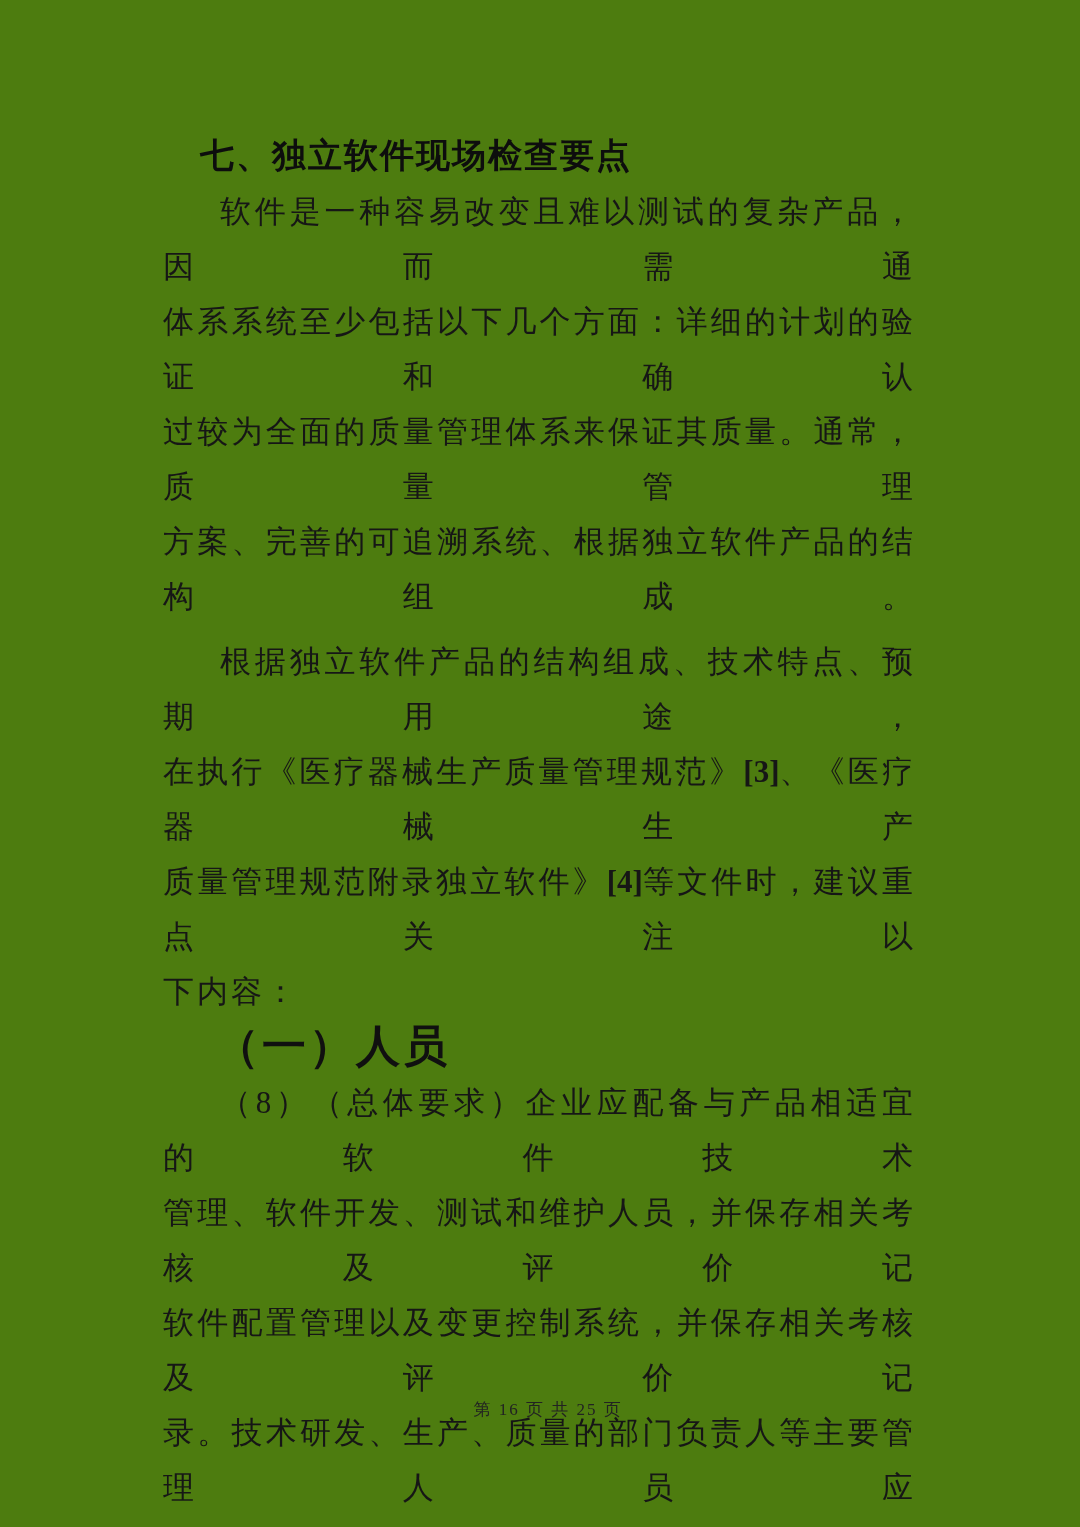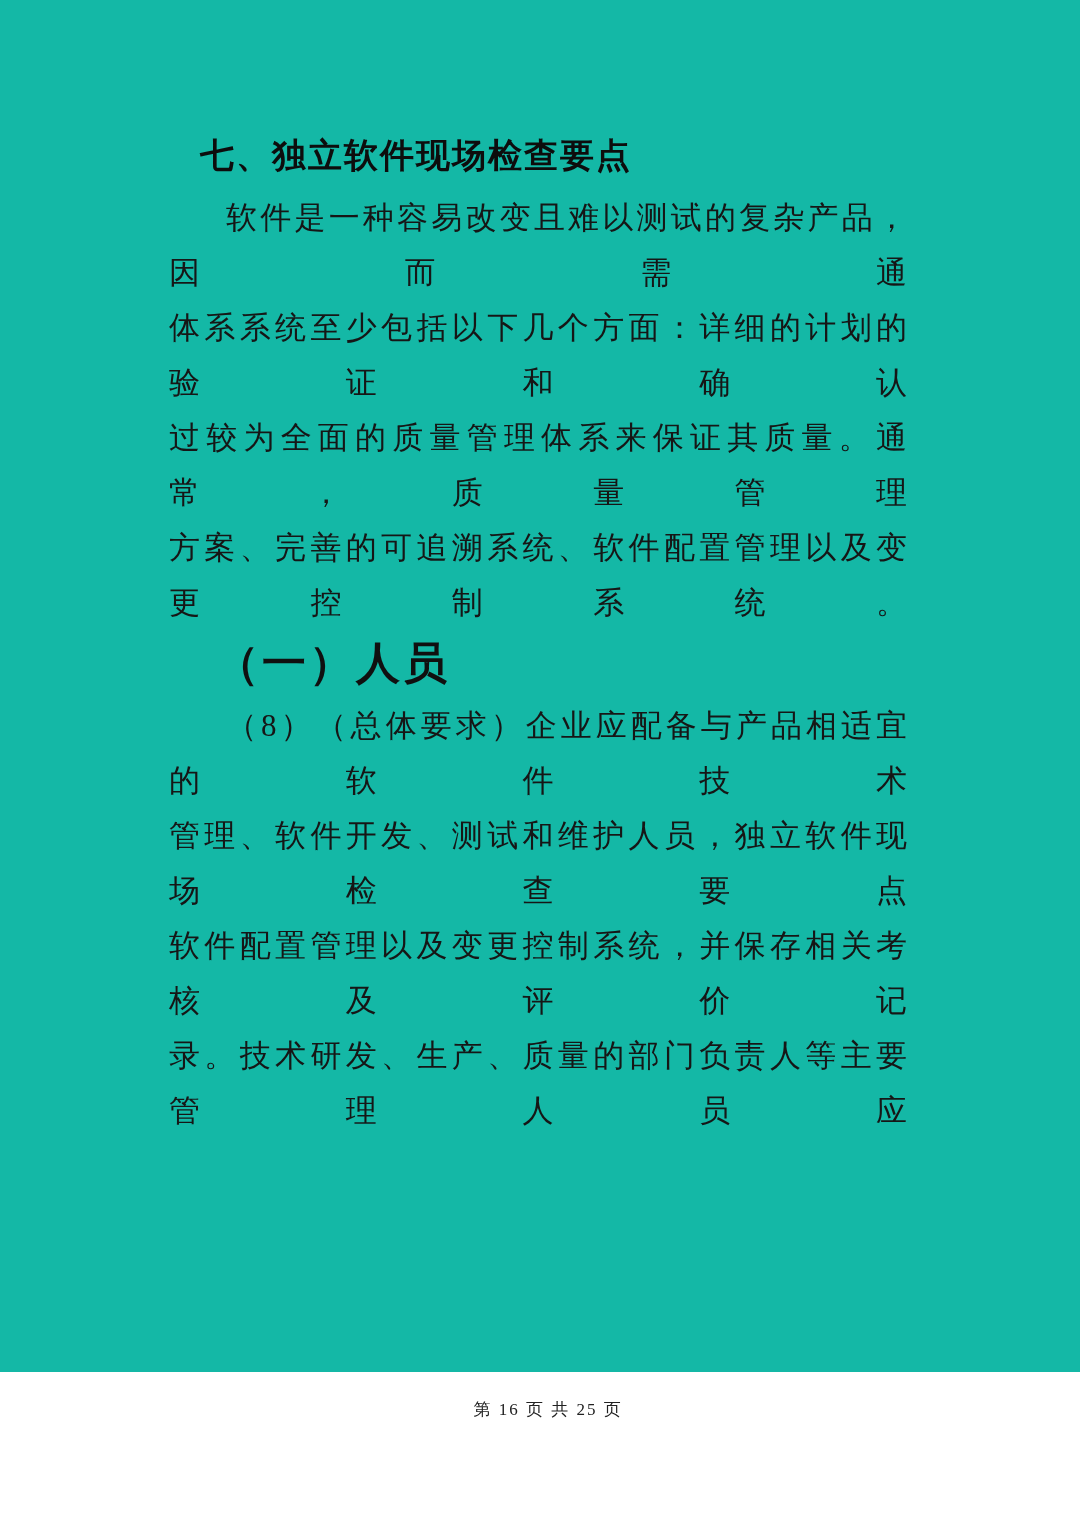--- a/index.html
+++ b/index.html
@@ -10,22 +10,22 @@
   body {
     width: 1080px;
     height: 1527px;
     font-family: "Liberation Serif", "DejaVu Serif", serif;
     color: #141414;
     overflow: hidden;
   }
   .page {
     position: relative;
     width: 1080px;
-    height: 1372px;
-    background: #14b8a6;
+    height: 1527px;
+    background: #4d7c0f;
   }
   .content {
     position: absolute;
     left: 163px;
     top: 126px;
     width: 753px;
   }
   .title {
     font-family: "Liberation Sans", "DejaVu Sans", sans-serif;
     font-weight: 700;
@@ -39,21 +39,21 @@
   .heading2 {
     font-weight: 700;
     font-size: 44px;
     line-height: 56px;
     letter-spacing: 3px;
     padding-left: 52px;
     color: #101010;
     white-space: nowrap;
   }
   .para {
-    margin: 6px;
+    margin: 0;
   }
   .para + .para {
     margin-top: 10px;
   }
   .line {
     font-size: 31px;
     line-height: 55px;
     letter-spacing: 3px;
     text-align: justify;
     text-align-last: justify;
@@ -83,26 +83,32 @@
 </head>
 <body>
 
 <div class="page">
   <main class="content" id="doc-content">
       <div class="title">七、独立软件现场检查要点</div>
       <div class="para">
         <div class="line first">软件是一种容易改变且难以测试的复杂产品，因而需通</div>
         <div class="line">体系系统至少包括以下几个方面：详细的计划的验证和确认</div>
         <div class="line">过较为全面的质量管理体系来保证其质量。通常，质量管理</div>
-        <div class="line">方案、完善的可追溯系统、软件配置管理以及变更控制系统。</div>
+        <div class="line">方案、完善的可追溯系统、根据独立软件产品的结构组成。</div>
+      </div>
+      <div class="para">
+        <div class="line first">根据独立软件产品的结构组成、技术特点、预期用途，</div>
+        <div class="line">在执行《医疗器械生产质量管理规范》<b>[3]</b>、《医疗器械生产</div>
+        <div class="line">质量管理规范附录独立软件》<b>[4]</b>等文件时，建议重点关注以</div>
+        <div class="line short">下内容：</div>
       </div>
       <div class="heading2">（一）人员</div>
       <div class="para">
         <div class="line first">（8）（总体要求）企业应配备与产品相适宜的软件技术</div>
-        <div class="line">管理、软件开发、测试和维护人员，独立软件现场检查要点</div>
+        <div class="line">管理、软件开发、测试和维护人员，并保存相关考核及评价记</div>
         <div class="line">软件配置管理以及变更控制系统，并保存相关考核及评价记</div>
         <div class="line">录。技术研发、生产、质量的部门负责人等主要管理人员应</div>
       </div>
     </main>
   <footer class="footer">
     <span>第 16 页 共 25 页</span>
   </footer>
 </div>
 
 </body></html>

